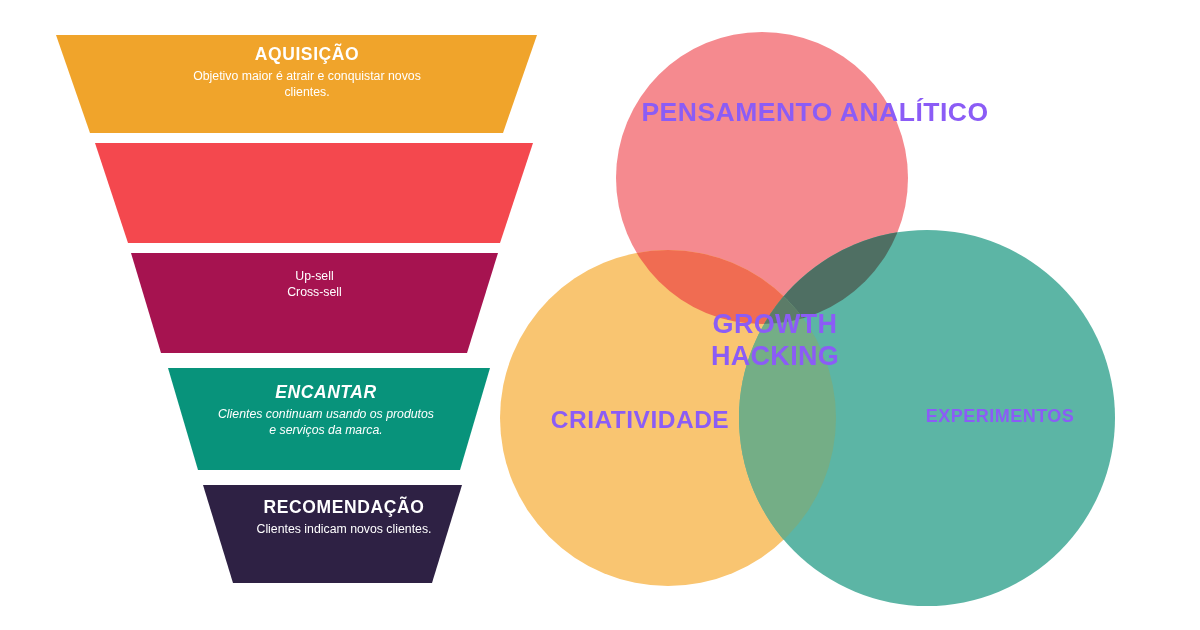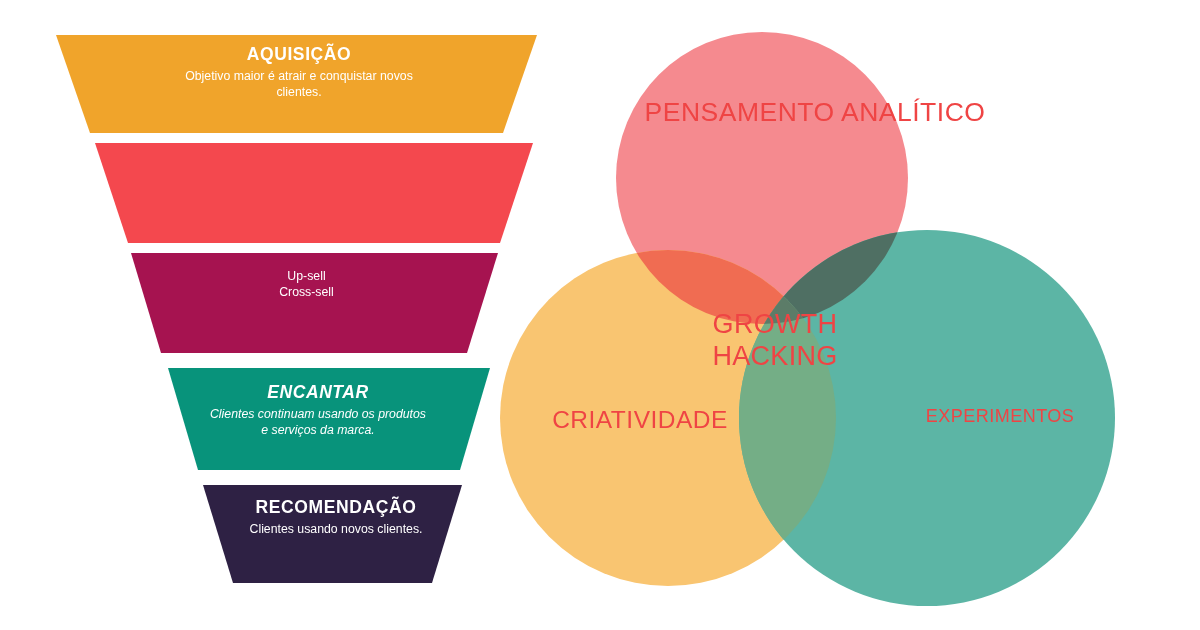--- a/index.html
+++ b/index.html
@@ -29,21 +29,21 @@
     width: 570px;
     height: 630px;
   }
   .funnel-svg {
     position: absolute;
     left: 0;
     top: 0;
   }
   .funnel-labels {
     position: absolute;
-    left: 4px;
+    left: 12px;
     top: 0;
     width: 570px;
     height: 494px;
     pointer-events: none;
   }
   .fseg-text {
     position: absolute;
     text-align: center;
     color: #ffffff;
   }
@@ -76,22 +76,22 @@
   .venn-labels {
     position: absolute;
     left: 0;
     top: 0;
     width: 730px;
     height: 630px;
     pointer-events: none;
   }
   .venn-label {
     position: absolute;
-    color: #ef4444;
-    font-weight: normal;
+    color: #8b5cf6;
+    font-weight: bold;
     text-align: center;
     line-height: 1.18;
     letter-spacing: 0.5px;
   }
   .vl-top {
     left: 140px;
     top: 97px;
     width: 410px;
     font-size: 26.5px;
   }
@@ -141,21 +141,21 @@
 Cross-sell</p>
       </div>
 
       <div class="fseg-text" style="left:205px; top:383px; width:218px;font-style:italic;">
         <p class="fseg-title">ENCANTAR</p>
         <p class="fseg-desc">Clientes continuam usando os produtos e serviços da marca.</p>
       </div>
 
       <div class="fseg-text" style="left:212px; top:498px; width:240px;">
         <p class="fseg-title">RECOMENDAÇÃO</p>
-        <p class="fseg-desc">Clientes usando novos clientes.</p>
+        <p class="fseg-desc">Clientes indicam novos clientes.</p>
       </div>
     </div>
   </div>
 
   <div class="venn-wrap">
     <svg class="venn-svg" width="730" height="630" viewBox="0 0 730 630">
       <defs>
         <clipPath id="clipPink">
             <circle cx="292" cy="178" r="146"></circle>
           </clipPath>

